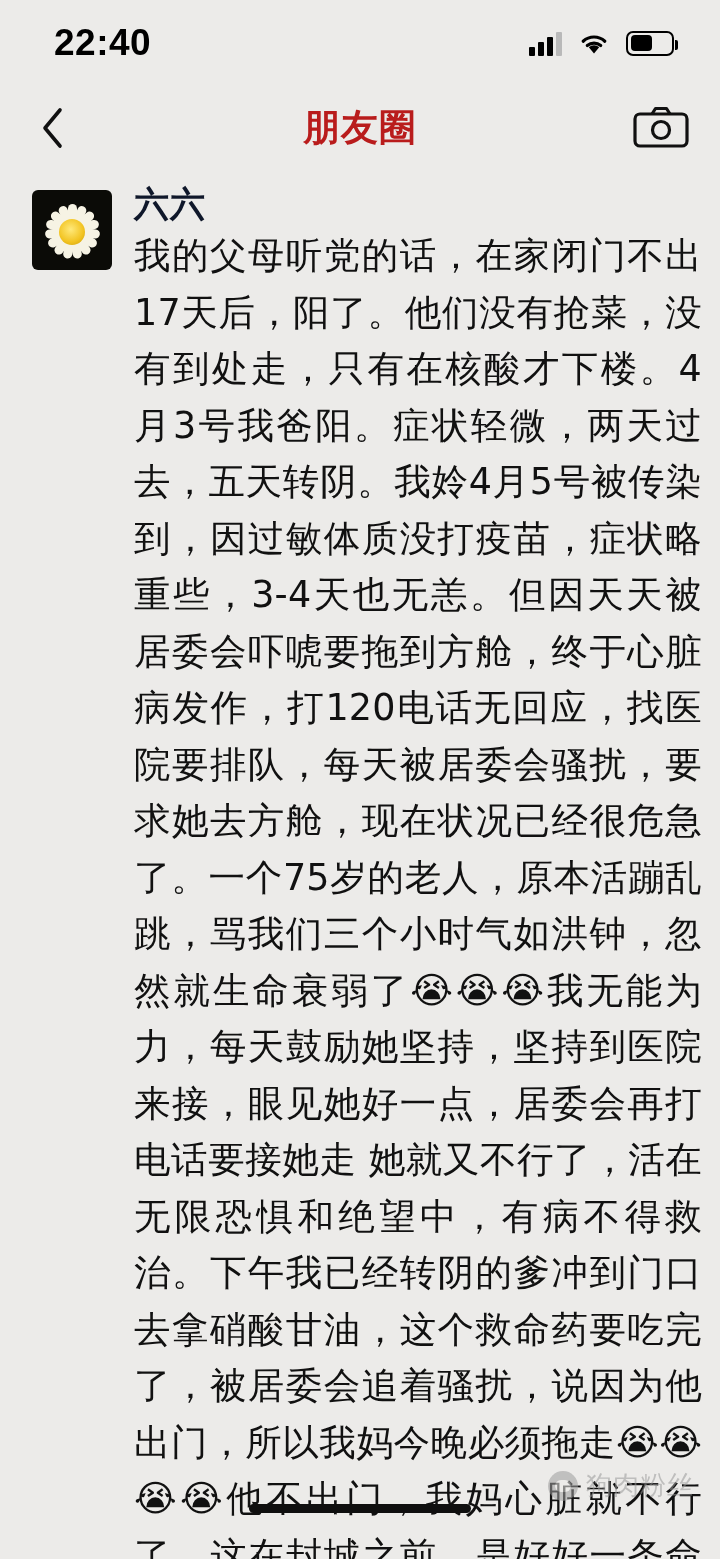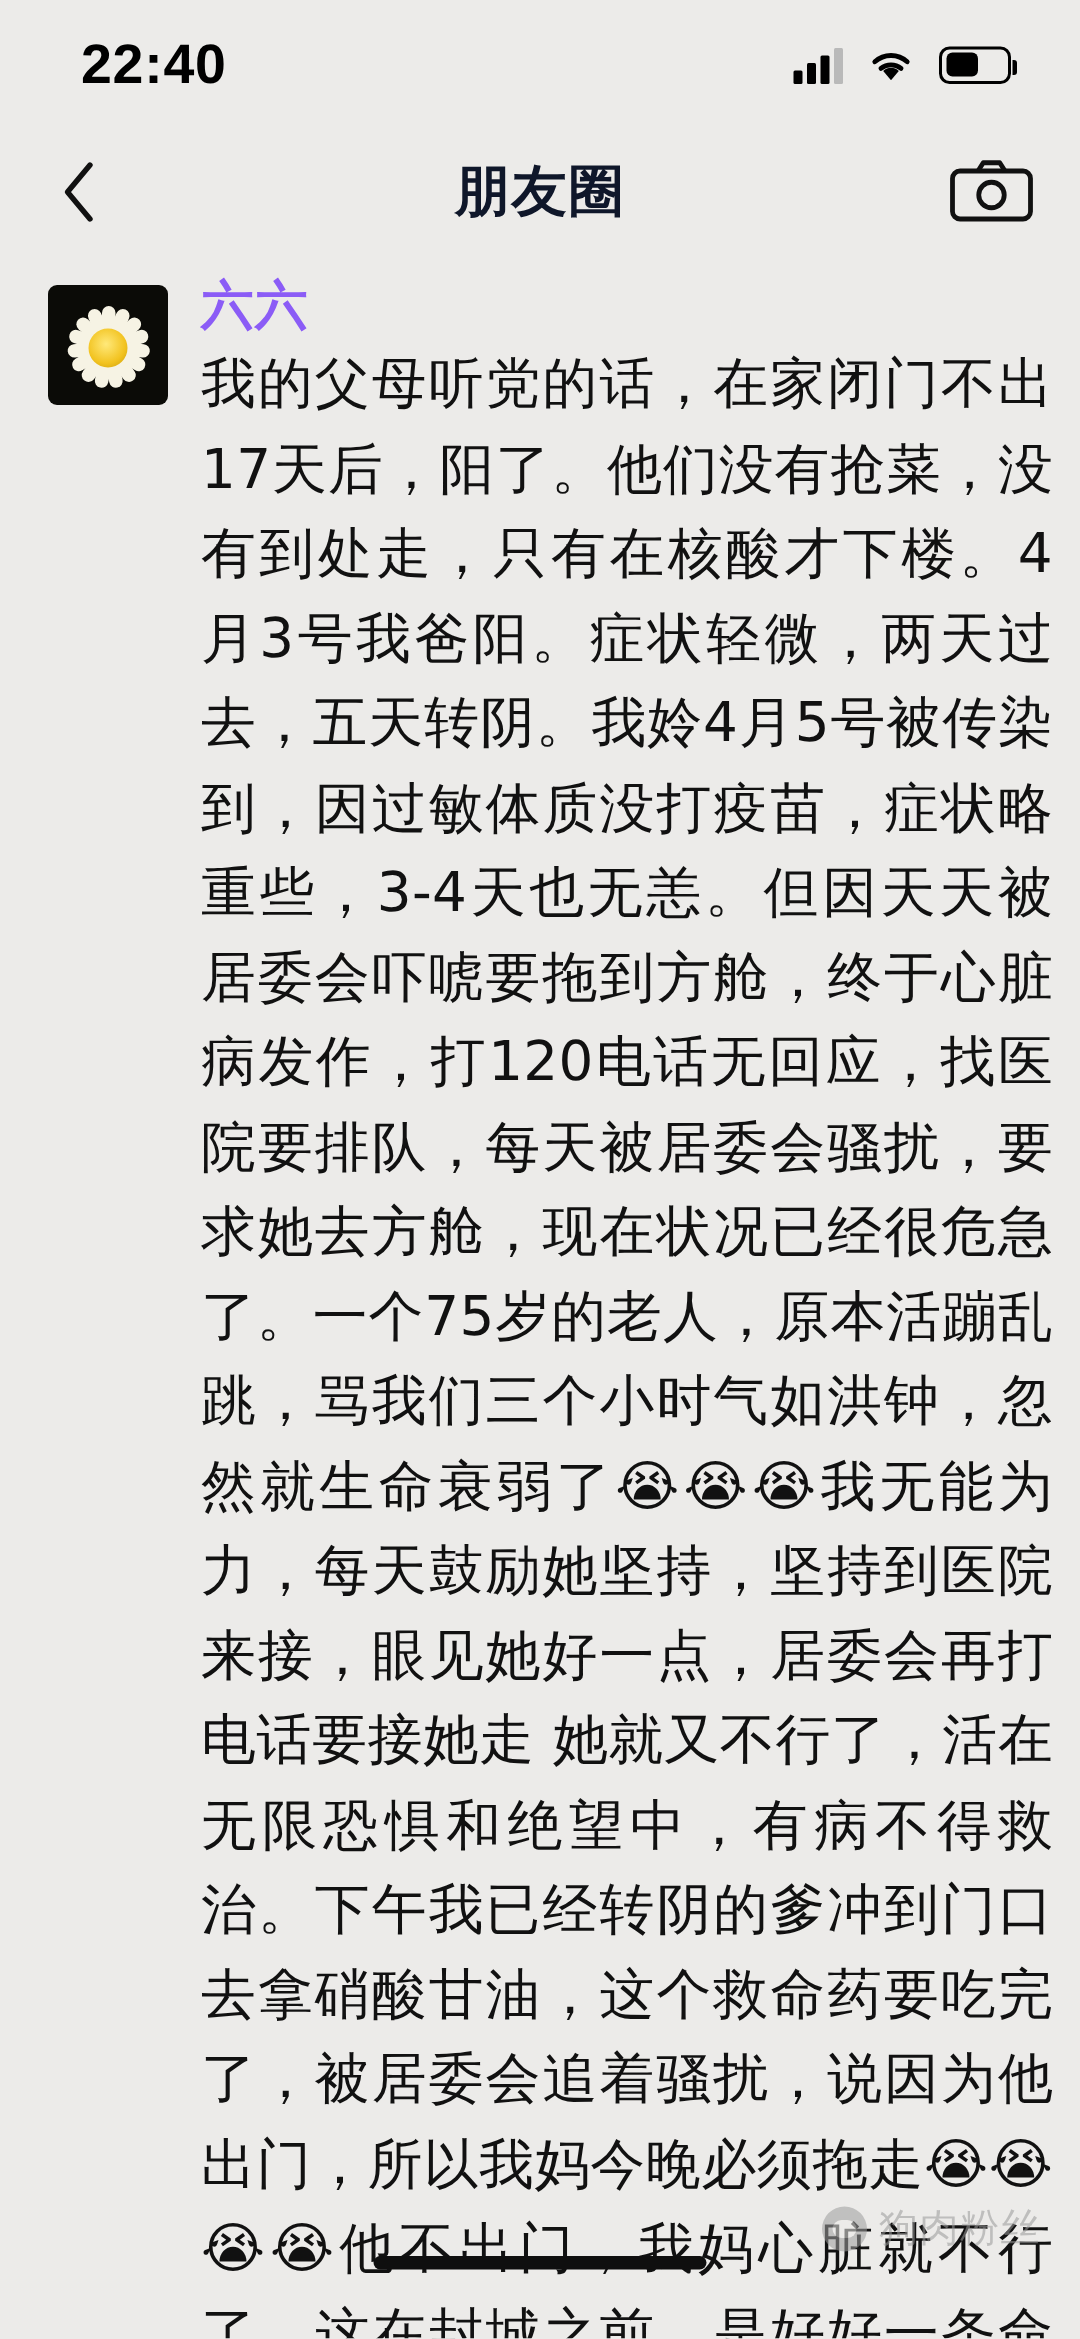--- a/index.html
+++ b/index.html
@@ -96,21 +96,21 @@
     position: absolute;
     left: 26px;
     width: 54px; height: 54px;
     display: flex; align-items: center; justify-content: center;
   }
   .nav-title {
     width: 100%;
     text-align: center;
     font-size: 37px;
     font-weight: bold;
-    color: #0f172a;
+    color: #b91c1c;
     letter-spacing: 1px;
   }
   .nav-cam {
     position: absolute;
     right: 30px;
     width: 58px; height: 58px;
     display: flex; align-items: center; justify-content: center;
   }
 
   
@@ -158,21 +158,21 @@
     background: radial-gradient(circle at 45% 40%, #ffe97a 0%, #f2c320 60%, #c79a08 100%);
   }
   .post-body {
     flex: 1 1 auto;
     padding-left: 22px;
     padding-right: 4px;
   }
   .author {
     font-size: 35px;
     font-weight: bold;
-    color: #8b5cf6;
+    color: #0f172a;
     letter-spacing: 1px;
     line-height: 44px;
     margin-bottom: 2px;
   }
   .content {
     font-size: 36.5px;
     line-height: 56.5px;
     color: #111;
     letter-spacing: 0.2px;
     word-break: break-all;

